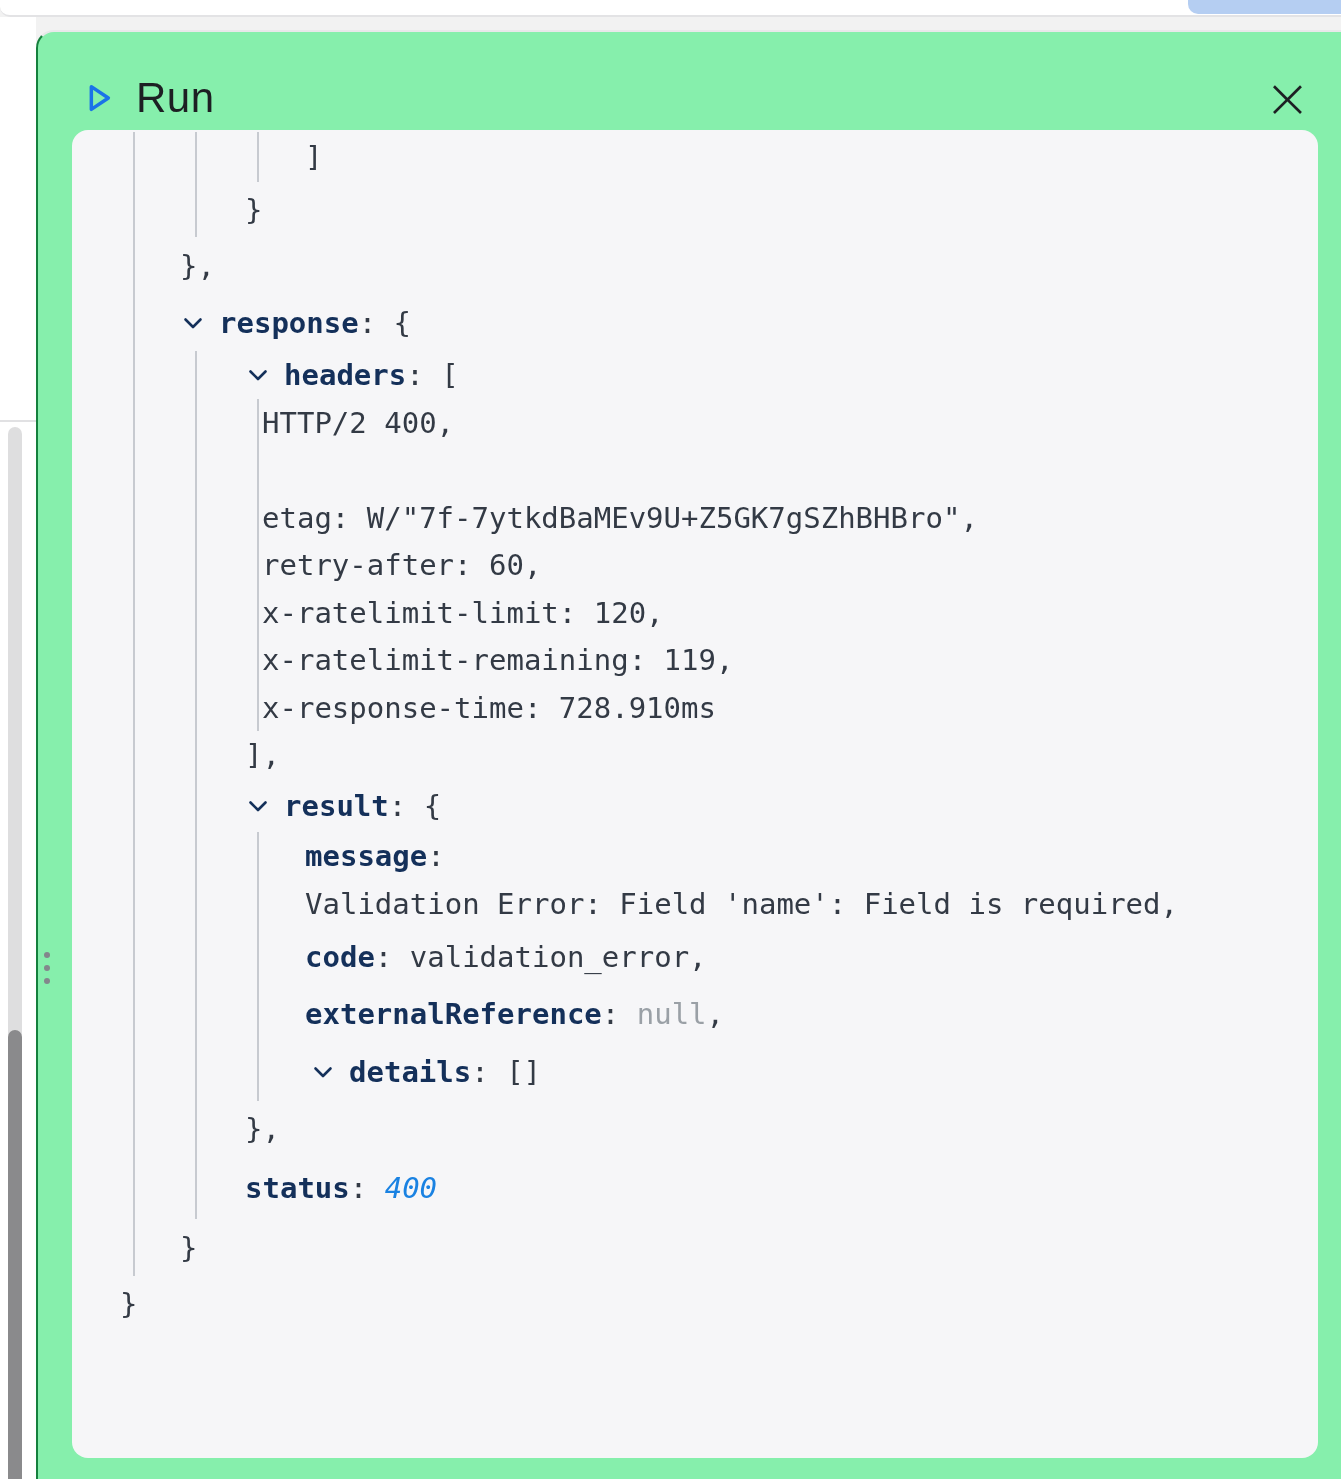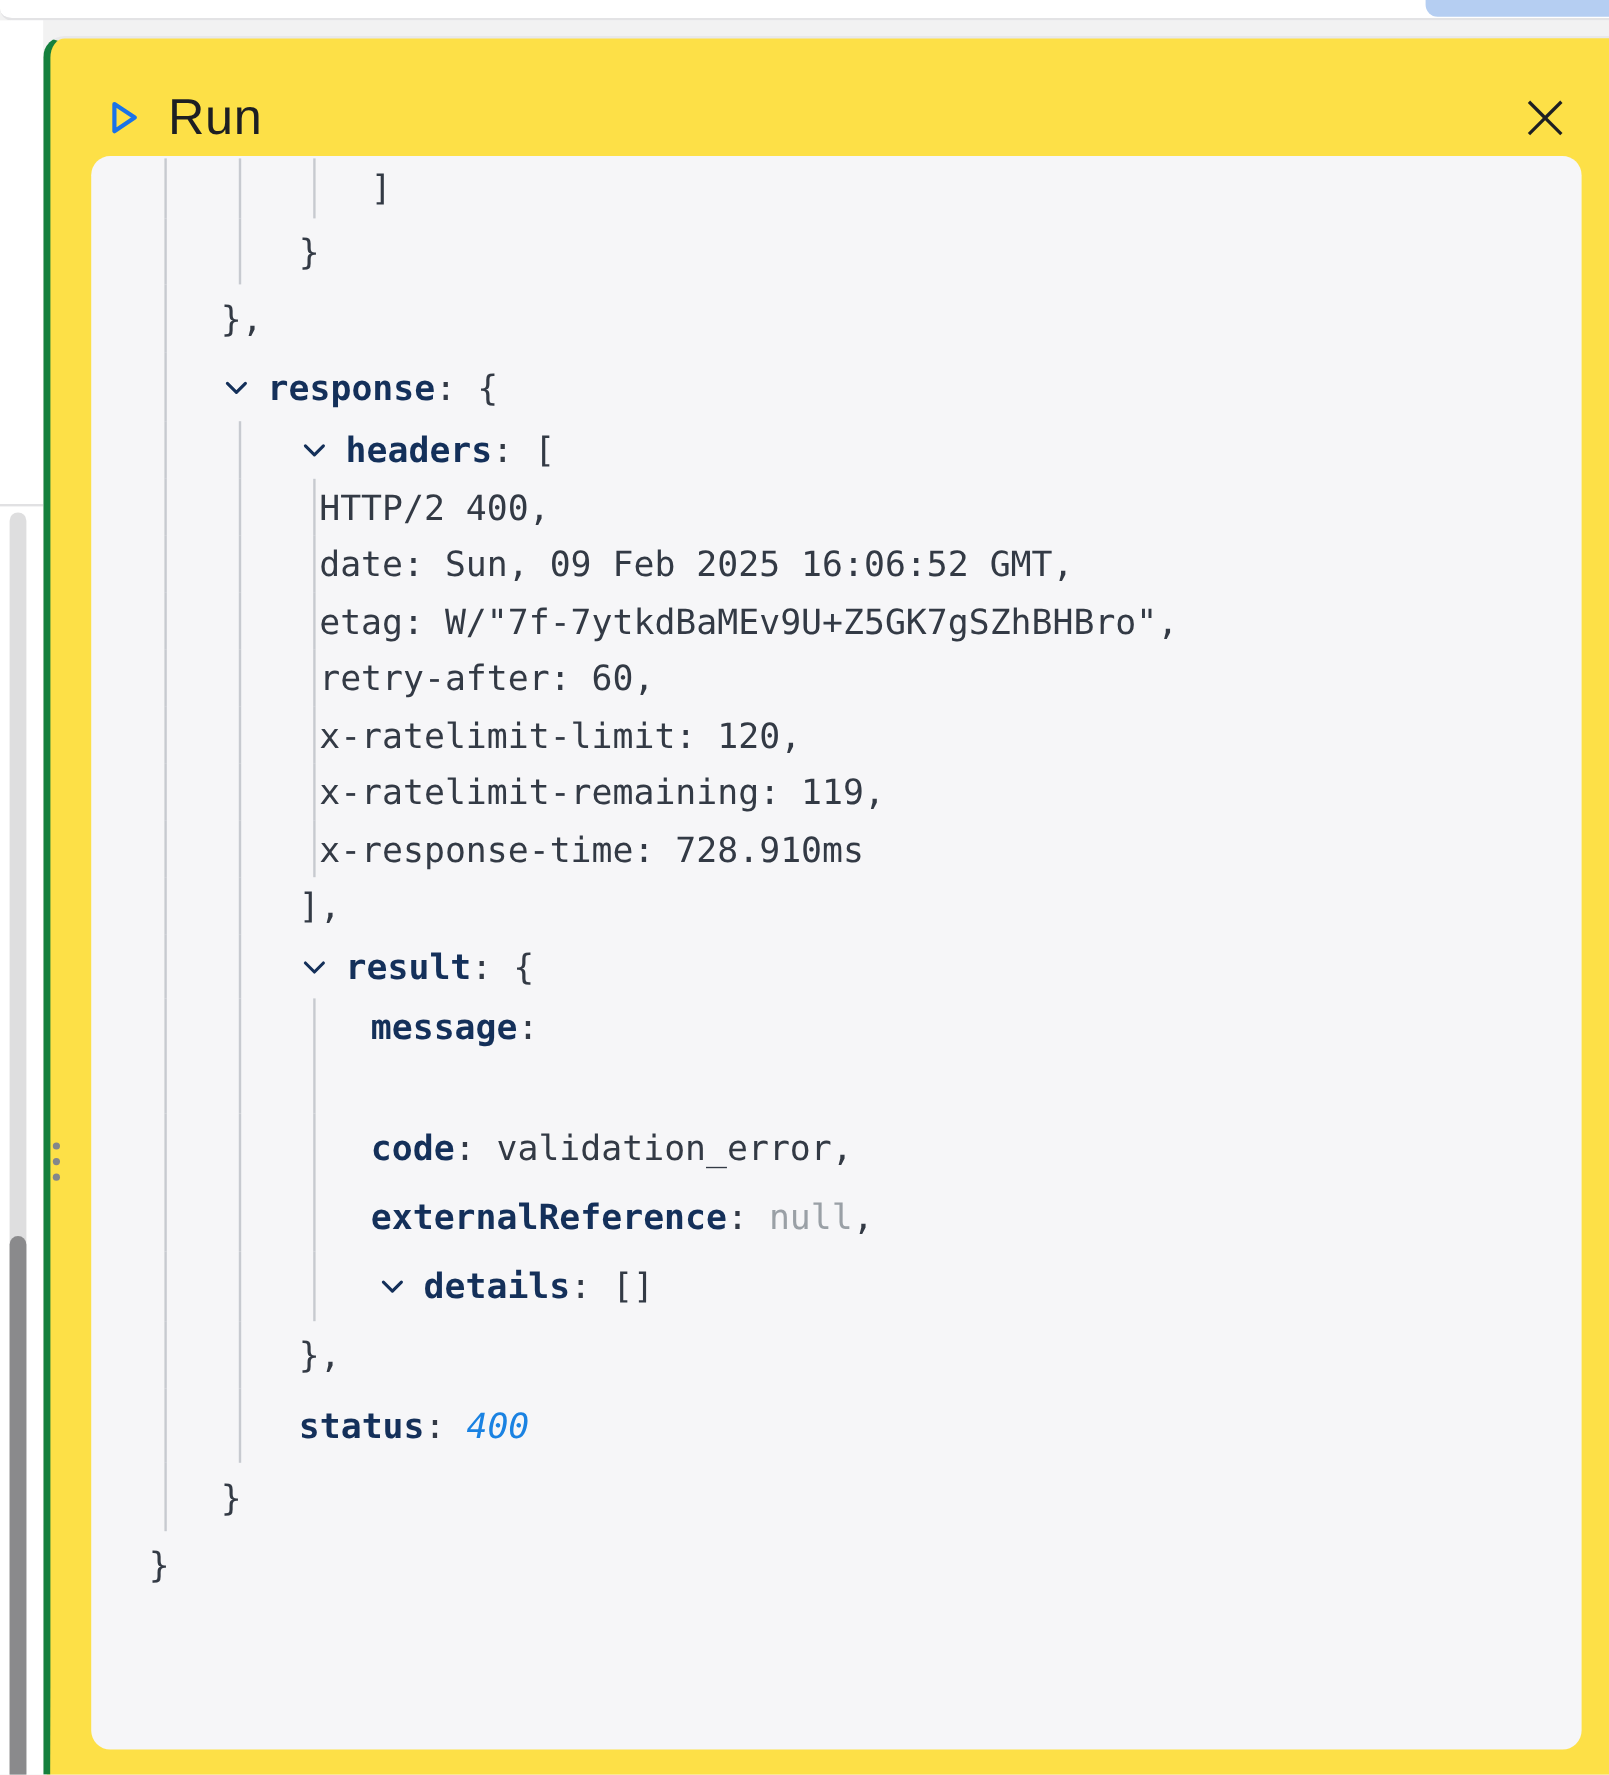--- a/index.html
+++ b/index.html
@@ -17,22 +17,22 @@
     position:absolute;top:0;right:0;width:153px;height:14px;
     border-bottom-left-radius:10px;
   }
   
   .left-rail{position:absolute;left:0;top:17px;width:36px;bottom:0;background:#ffffff;}
   .rail-divider{position:absolute;left:0;top:420px;width:36px;height:2px;background:#e1e1e3;}
   .scroll-track{position:absolute;left:8px;top:427px;width:14px;height:1052px;background:#dededf;border-radius:7px 7px 0 0;}
   .scroll-thumb{position:absolute;left:8px;top:1030px;width:14px;height:449px;background:#8a8a8c;border-radius:7px 7px 0 0;}
   
   .card{
-    position:absolute;left:36px;top:30px;right:0;bottom:0;background:#fde047;
-    border-top:2px solid #e8e8ea;border-left:6px solid #15803d;
+    position:absolute;left:36px;top:30px;right:0;bottom:0;background:#86efac;
+    border-top:2px solid #e8e8ea;border-left:2px solid #15803d;
     border-top-left-radius:18px;box-sizing:border-box;
   }
   .card-header{display:flex;align-items:center;gap:18px;padding:42px 26px 0 40px;position:relative;}
   .run-icon{display:flex;align-items:center;}
   .run-title{font-size:42px;font-weight:500;color:#1d1f23;letter-spacing:.5px;}
   .close-btn{
     margin-left:auto;font-size:56px;line-height:40px;color:#1d1f23;font-weight:300;
     cursor:pointer;user-select:none;background:none;border:none;padding:0 4px;
     font-family:"DejaVu Sans", sans-serif;
   }
@@ -79,32 +79,32 @@
       <div class="row" style="height: 50px; padding-left: 233px;"><div class="guide" style="left: 61px; background: rgb(199, 202, 208);"></div><div class="guide" style="left: 123px; background: rgb(199, 202, 208);"></div><div class="guide" style="left: 185px; background: rgb(199, 202, 208);"></div><span class="v">]</span></div>
       <div class="row" style="height: 55px; padding-left: 173px;"><div class="guide" style="left: 61px; background: rgb(199, 202, 208);"></div><div class="guide" style="left: 123px; background: rgb(199, 202, 208);"></div><span class="v">}</span></div>
       <div class="row" style="height: 57px; padding-left: 108px;"><div class="guide" style="left: 61px; background: rgb(199, 202, 208);"></div><span class="v">},</span></div>
       <div class="row" style="height: 57px; padding-left: 108px;"><div class="guide" style="left: 61px; background: rgb(199, 202, 208);"></div><span class="chev"><svg width="26" height="26" viewBox="0 0 26 26">
             <path d="M5.5 9.5 L13 17 L20.5 9.5" fill="none" stroke="#14305a" stroke-width="2.6" stroke-linecap="round" stroke-linejoin="round"></path>
           </svg></span><span class="k">response</span><span class="v">: {</span></div>
       <div class="row" style="height: 48px; padding-left: 173px;"><div class="guide" style="left: 61px; background: rgb(199, 202, 208);"></div><div class="guide" style="left: 123px; background: rgb(199, 202, 208);"></div><span class="chev"><svg width="26" height="26" viewBox="0 0 26 26">
             <path d="M5.5 9.5 L13 17 L20.5 9.5" fill="none" stroke="#14305a" stroke-width="2.6" stroke-linecap="round" stroke-linejoin="round"></path>
           </svg></span><span class="k">headers</span><span class="v">: [</span></div>
       <div class="row" style="height: 47px; padding-left: 190px;"><div class="guide" style="left: 61px; background: rgb(199, 202, 208);"></div><div class="guide" style="left: 123px; background: rgb(199, 202, 208);"></div><div class="guide" style="left: 185px; background: rgb(199, 202, 208);"></div><span class="v">HTTP/2 400,</span></div>
-      <div class="row" style="height: 48px; padding-left: 190px;"><div class="guide" style="left: 61px; background: rgb(199, 202, 208);"></div><div class="guide" style="left: 123px; background: rgb(199, 202, 208);"></div><div class="guide" style="left: 185px; background: rgb(199, 202, 208);"></div><span class="v">date: Sun, 09 Feb 2025 16:06:52 GMT,</span></div>
+      <div class="row" style="height: 48px; padding-left: 190px;"><div class="guide" style="left: 61px; background: rgb(199, 202, 208);"></div><div class="guide" style="left: 123px; background: rgb(199, 202, 208);"></div><div class="guide" style="left: 185px; background: rgb(199, 202, 208);"></div></div>
       <div class="row" style="height: 47px; padding-left: 190px;"><div class="guide" style="left: 61px; background: rgb(199, 202, 208);"></div><div class="guide" style="left: 123px; background: rgb(199, 202, 208);"></div><div class="guide" style="left: 185px; background: rgb(199, 202, 208);"></div><span class="v">etag: W/"7f-7ytkdBaMEv9U+Z5GK7gSZhBHBro",</span></div>
       <div class="row" style="height: 48px; padding-left: 190px;"><div class="guide" style="left: 61px; background: rgb(199, 202, 208);"></div><div class="guide" style="left: 123px; background: rgb(199, 202, 208);"></div><div class="guide" style="left: 185px; background: rgb(199, 202, 208);"></div><span class="v">retry-after: 60,</span></div>
       <div class="row" style="height: 47px; padding-left: 190px;"><div class="guide" style="left: 61px; background: rgb(199, 202, 208);"></div><div class="guide" style="left: 123px; background: rgb(199, 202, 208);"></div><div class="guide" style="left: 185px; background: rgb(199, 202, 208);"></div><span class="v">x-ratelimit-limit: 120,</span></div>
       <div class="row" style="height: 48px; padding-left: 190px;"><div class="guide" style="left: 61px; background: rgb(199, 202, 208);"></div><div class="guide" style="left: 123px; background: rgb(199, 202, 208);"></div><div class="guide" style="left: 185px; background: rgb(199, 202, 208);"></div><span class="v">x-ratelimit-remaining: 119,</span></div>
       <div class="row" style="height: 47px; padding-left: 190px;"><div class="guide" style="left: 61px; background: rgb(199, 202, 208);"></div><div class="guide" style="left: 123px; background: rgb(199, 202, 208);"></div><div class="guide" style="left: 185px; background: rgb(199, 202, 208);"></div><span class="v">x-response-time: 728.910ms</span></div>
       <div class="row" style="height: 48px; padding-left: 173px;"><div class="guide" style="left: 61px; background: rgb(199, 202, 208);"></div><div class="guide" style="left: 123px; background: rgb(199, 202, 208);"></div><span class="v">],</span></div>
       <div class="row" style="height: 53px; padding-left: 173px;"><div class="guide" style="left: 61px; background: rgb(199, 202, 208);"></div><div class="guide" style="left: 123px; background: rgb(199, 202, 208);"></div><span class="chev"><svg width="26" height="26" viewBox="0 0 26 26">
             <path d="M5.5 9.5 L13 17 L20.5 9.5" fill="none" stroke="#14305a" stroke-width="2.6" stroke-linecap="round" stroke-linejoin="round"></path>
           </svg></span><span class="k">result</span><span class="v">: {</span></div>
       <div class="row" style="height: 48px; padding-left: 233px;"><div class="guide" style="left: 61px; background: rgb(199, 202, 208);"></div><div class="guide" style="left: 123px; background: rgb(199, 202, 208);"></div><div class="guide" style="left: 185px; background: rgb(199, 202, 208);"></div><span class="k">message</span><span class="v">:</span></div>
-      <div class="row" style="height: 48px; padding-left: 233px;"><div class="guide" style="left: 61px; background: rgb(199, 202, 208);"></div><div class="guide" style="left: 123px; background: rgb(199, 202, 208);"></div><div class="guide" style="left: 185px; background: rgb(199, 202, 208);"></div></div>
+      <div class="row" style="height: 48px; padding-left: 233px;"><div class="guide" style="left: 61px; background: rgb(199, 202, 208);"></div><div class="guide" style="left: 123px; background: rgb(199, 202, 208);"></div><div class="guide" style="left: 185px; background: rgb(199, 202, 208);"></div><span class="v">Validation Error: Field 'name': Field is required,</span></div>
       <div class="row" style="height: 57px; padding-left: 233px;"><div class="guide" style="left: 61px; background: rgb(199, 202, 208);"></div><div class="guide" style="left: 123px; background: rgb(199, 202, 208);"></div><div class="guide" style="left: 185px; background: rgb(199, 202, 208);"></div><span class="k">code</span><span class="v">: validation_error,</span></div>
       <div class="row" style="height: 58px; padding-left: 233px;"><div class="guide" style="left: 61px; background: rgb(199, 202, 208);"></div><div class="guide" style="left: 123px; background: rgb(199, 202, 208);"></div><div class="guide" style="left: 185px; background: rgb(199, 202, 208);"></div><span class="k">externalReference</span><span class="v">: </span><span class="n">null</span><span class="v">,</span></div>
       <div class="row" style="height: 58px; padding-left: 238px;"><div class="guide" style="left: 61px; background: rgb(199, 202, 208);"></div><div class="guide" style="left: 123px; background: rgb(199, 202, 208);"></div><div class="guide" style="left: 185px; background: rgb(199, 202, 208);"></div><span class="chev"><svg width="26" height="26" viewBox="0 0 26 26">
             <path d="M5.5 9.5 L13 17 L20.5 9.5" fill="none" stroke="#14305a" stroke-width="2.6" stroke-linecap="round" stroke-linejoin="round"></path>
           </svg></span><span class="k">details</span><span class="v">: []</span></div>
       <div class="row" style="height: 56px; padding-left: 173px;"><div class="guide" style="left: 61px; background: rgb(199, 202, 208);"></div><div class="guide" style="left: 123px; background: rgb(199, 202, 208);"></div><span class="v">},</span></div>
       <div class="row" style="height: 62px; padding-left: 173px;"><div class="guide" style="left: 61px; background: rgb(199, 202, 208);"></div><div class="guide" style="left: 123px; background: rgb(199, 202, 208);"></div><span class="k">status</span><span class="v">: </span><span class="num">400</span></div>
       <div class="row" style="height: 57px; padding-left: 108px;"><div class="guide" style="left: 61px; background: rgb(199, 202, 208);"></div><span class="v">}</span></div>
       <div class="row" style="height: 56px; padding-left: 48px;"><span class="v">}</span></div>
     </div>

